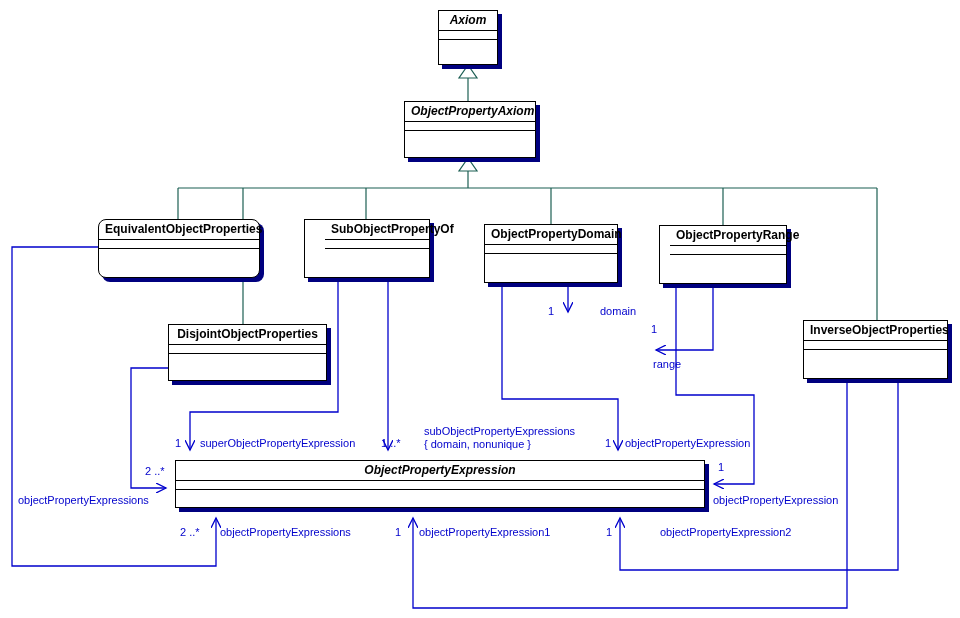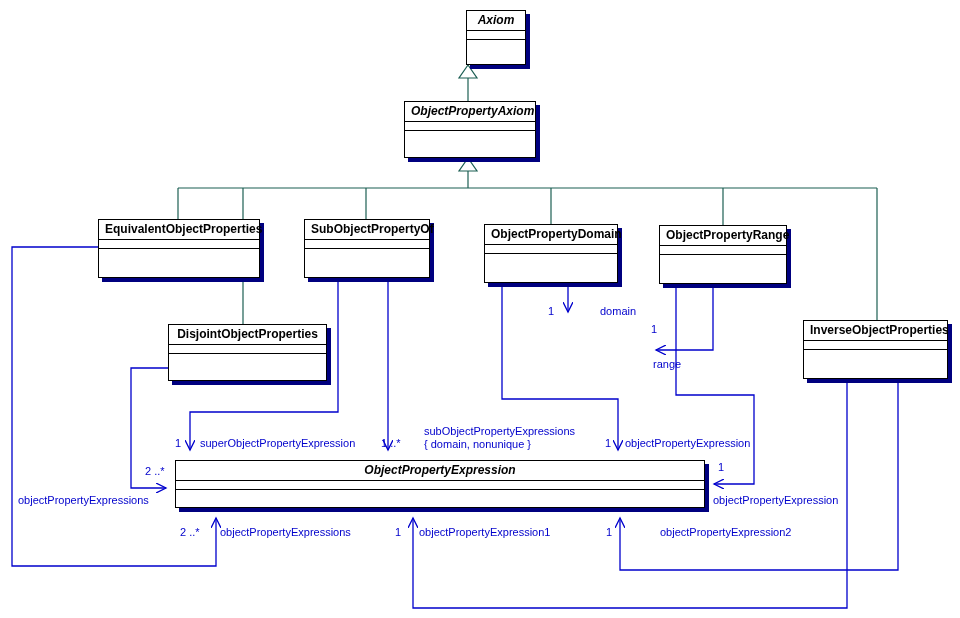--- a/index.html
+++ b/index.html
@@ -136,51 +136,51 @@
     <g stroke="#0000cc" stroke-width="1.3" fill="none">
       <path d="M 847,379 L 847,608 L 413,608 L 413,518" marker-end="url(#assoc-arrow)"></path>
     </g>
 
     <g stroke="#0000cc" stroke-width="1.3" fill="none">
       <path d="M 898,379 L 898,570 L 620,570 L 620,518" marker-end="url(#assoc-arrow)"></path>
     </g>
 
   </svg>
 
-  <div class="uml-class" style="left:438px; top:10px; width:60px; height:55px;margin-left:28px;">
+  <div class="uml-class" style="left:438px; top:10px; width:60px; height:55px;">
     <div class="uml-name abstract">Axiom</div>
     <div class="uml-attrs"></div>
     <div class="uml-ops"></div>
   </div>
 
   <div class="uml-class" style="left:404px; top:101px; width:132px; height:57px;">
     <div class="uml-name abstract">ObjectPropertyAxiom</div>
     <div class="uml-attrs"></div>
     <div class="uml-ops"></div>
   </div>
 
-  <div class="uml-class" style="left:98px; top:219px; width:162px; height:59px;">
+  <div class="uml-class" style="left:98px; top:219px; width:162px; height:59px;border-radius:8px;">
     <div class="uml-name">EquivalentObjectProperties</div>
     <div class="uml-attrs"></div>
     <div class="uml-ops"></div>
   </div>
 
-  <div class="uml-class" style="left:304px; top:219px; width:126px; height:59px;">
+  <div class="uml-class" style="left:304px; top:219px; width:126px; height:59px;padding-left:20px;">
     <div class="uml-name">SubObjectPropertyOf</div>
     <div class="uml-attrs"></div>
     <div class="uml-ops"></div>
   </div>
 
   <div class="uml-class" style="left:484px; top:224px; width:134px; height:59px;">
     <div class="uml-name">ObjectPropertyDomain</div>
     <div class="uml-attrs"></div>
     <div class="uml-ops"></div>
   </div>
 
-  <div class="uml-class" style="left:659px; top:225px; width:128px; height:59px;">
+  <div class="uml-class" style="left:659px; top:225px; width:128px; height:59px;padding-left:10px;">
     <div class="uml-name">ObjectPropertyRange</div>
     <div class="uml-attrs"></div>
     <div class="uml-ops"></div>
   </div>
 
   <div class="uml-class" style="left:168px; top:324px; width:159px; height:57px;">
     <div class="uml-name">DisjointObjectProperties</div>
     <div class="uml-attrs"></div>
     <div class="uml-ops"></div>
   </div>

